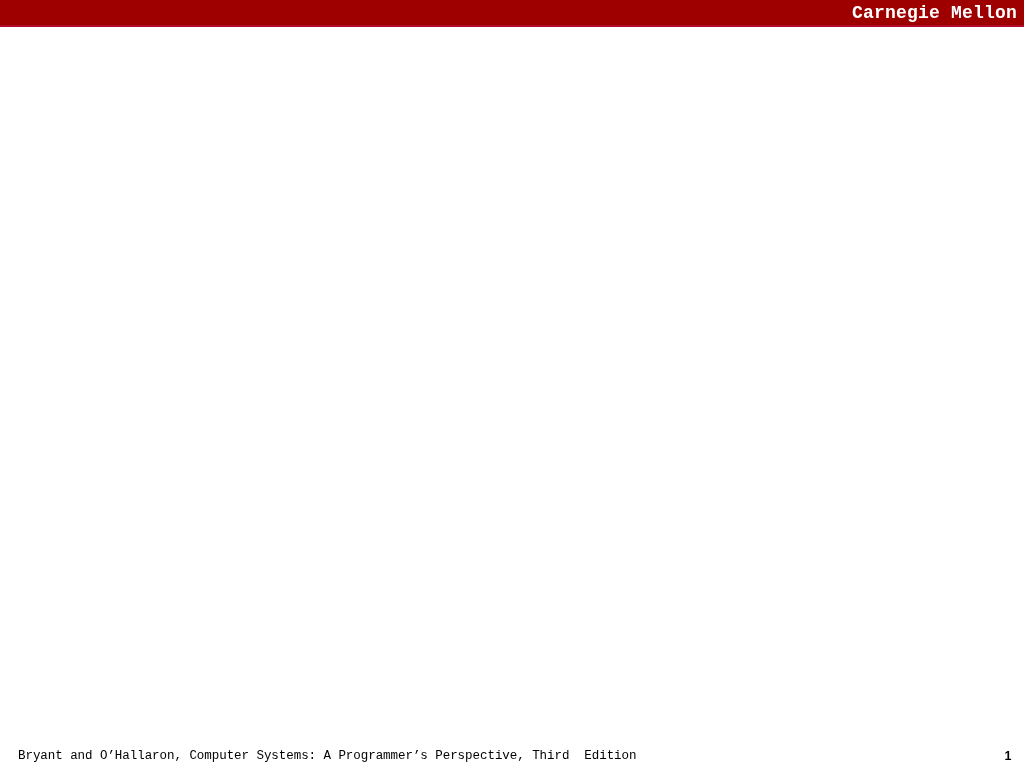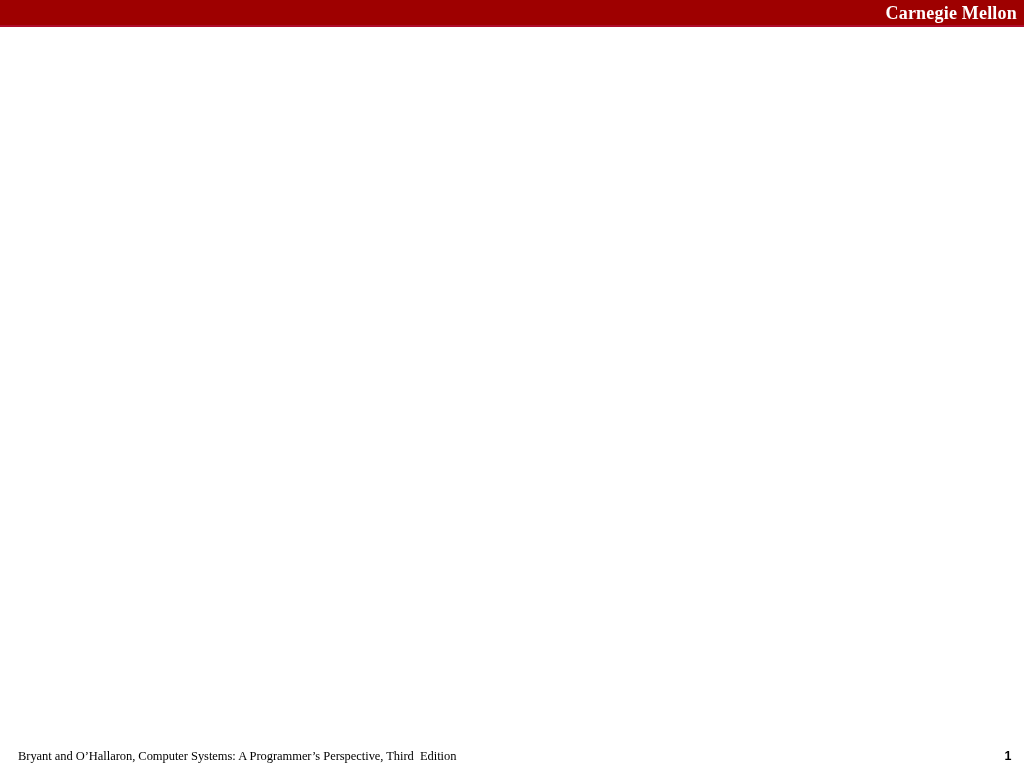--- a/index.html
+++ b/index.html
@@ -36,21 +36,21 @@
     left: 0;
     top: 25px;
     width: 1024px;
     height: 2px;
     background: #ae0c2a;
   }
   .brand-text {
     position: absolute;
     right: 7px;
     top: 2px;
-    font-family: Liberation Serif, serif;
+    font-family: Liberation Mono, monospace;
     font-weight: bold;
     font-size: 18px;
     line-height: 22px;
     color: #ffffff;
     letter-spacing: 0.2px;
     white-space: nowrap;
   }
 
   
   .title-block {
@@ -91,21 +91,21 @@
     top: 310px;
     width: 936px;
     height: 420px;
   }
 
   
   .footer-credit {
     position: absolute;
     left: 18px;
     top: 748px;
-    font-family: Liberation Serif, serif;
+    font-family: Liberation Mono, monospace;
     font-size: 12.5px;
     line-height: 16px;
     color: #000000;
     letter-spacing: -0.05px;
     white-space: pre;
   }
   .footer-pagenum {
     position: absolute;
     left: 1000px;
     top: 748px;

